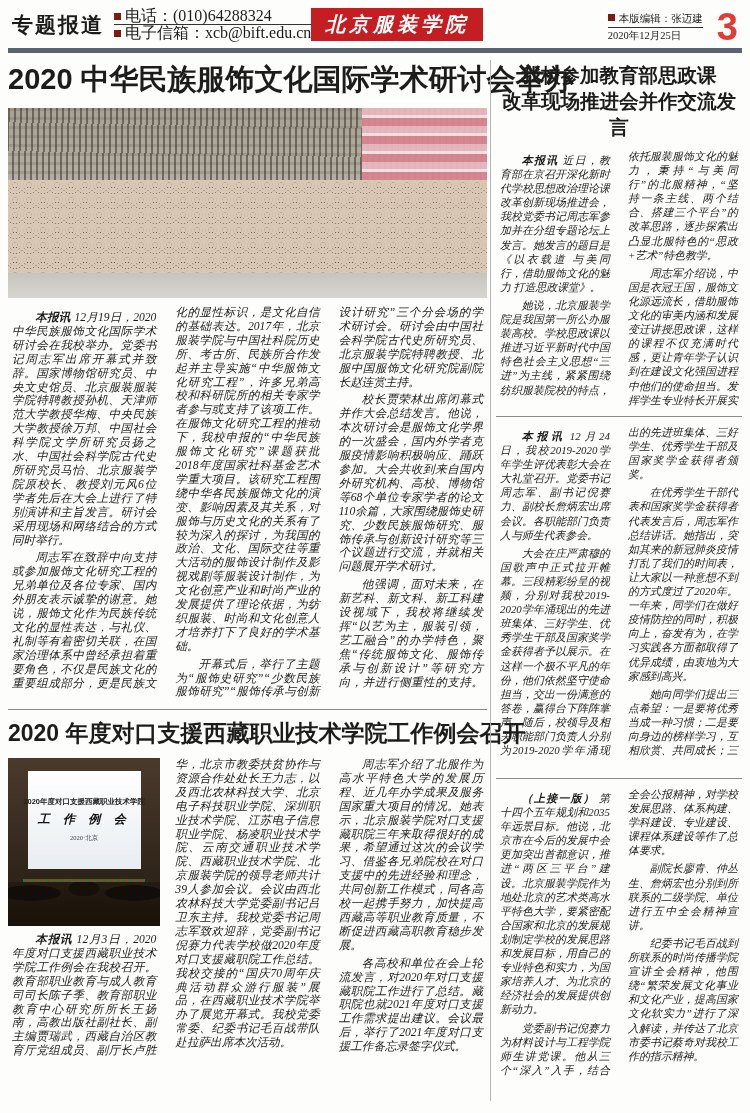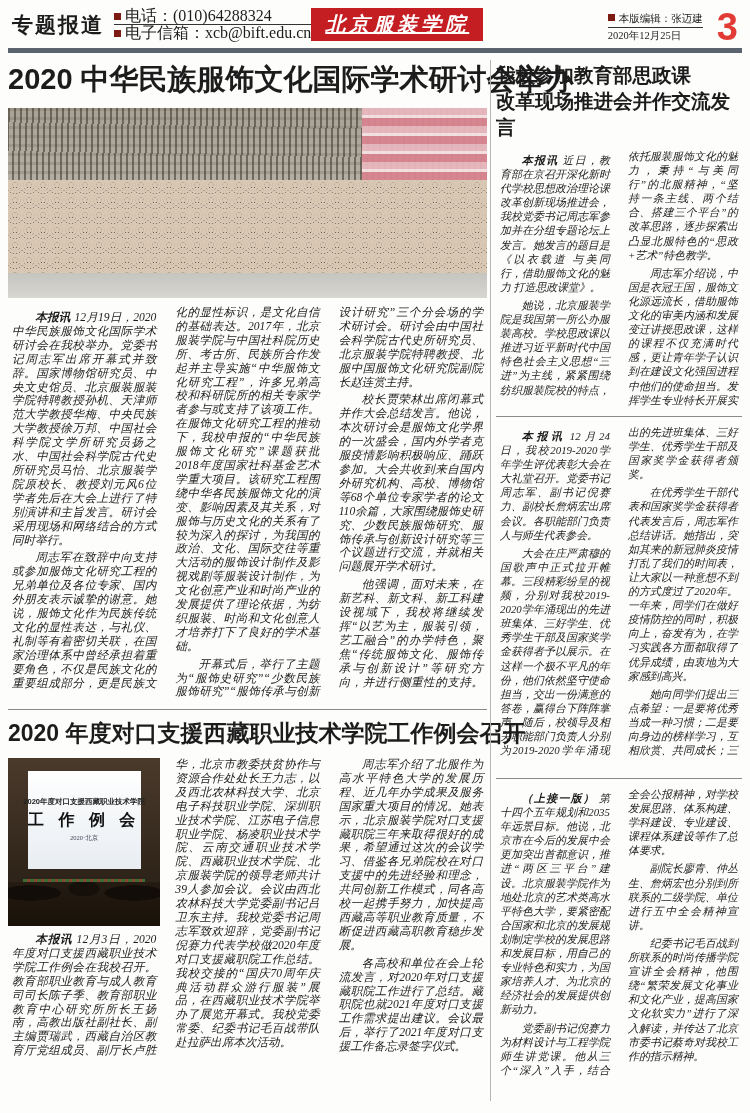--- a/index.html
+++ b/index.html
@@ -10,34 +10,34 @@
     font-family:"Liberation Serif", serif;
   }
   
   header { position:absolute; top:8px; left:12px; right:12px; height:38px; display:flex; align-items:flex-start; }
   .h-left { display:flex; align-items:center; gap:10px; flex:1; }
   .section-label { font-family:"Liberation Sans",sans-serif; font-weight:700; font-size:21px; letter-spacing:2px; white-space:nowrap; }
   .contact { font-size:16px; line-height:16px; }
   .c-line { white-space:nowrap; }
   .c-line.ul { border-bottom:1px solid #333; }
   .sq { display:inline-block; width:7px; height:7px; background:#7d1a12; margin-right:4px; vertical-align:1px; }
-  .masthead { background:#c41e22; color:#fff; padding:3px 14px; font-size:20px; font-weight:700; font-style:italic; letter-spacing:4px; white-space:nowrap; font-family:"Liberation Serif",serif;text-decoration:underline; }
+  .masthead { background:#c41e22; color:#fff; padding:3px 14px; font-size:20px; font-weight:700; font-style:italic; letter-spacing:4px; white-space:nowrap; font-family:"Liberation Serif",serif; }
   .h-right { flex:1; display:flex; justify-content:flex-end; align-items:center; gap:14px; }
   .editor-block { font-size:10.5px; line-height:16px; }
   .pagenum { font-family:"Liberation Sans",sans-serif; font-weight:700; font-size:38px; color:#e23a34; line-height:1; }
   .thick-rule { position:absolute; top:48px; left:8px; right:8px; height:5px; background:#5a636e; }
   
   main { position:absolute; top:58px; left:8px; right:8px; bottom:6px; }
   .col-left  { position:absolute; left:0; top:0; width:479px; }
   .vrule { position:absolute; left:482px; top:2px; bottom:6px; width:1px; background:#b5b5b5; }
   .col-right { position:absolute; left:488px; top:0; right:0; }
   
   h1 { font-family:"Liberation Sans",sans-serif; font-size:29px; text-align:center; margin:2px 0 8px; white-space:nowrap; }
   h2 { font-family:"Liberation Sans",sans-serif; font-size:23px; text-align:center; margin:0 0 9px; white-space:nowrap; }
-  h3 { font-family:"Liberation Sans",sans-serif; font-size:19.5px; line-height:26px; text-align:left; margin:4px 0 9px; }
+  h3 { font-family:"Liberation Sans",sans-serif; font-size:19.5px; line-height:26px; text-align:center; margin:4px 0 9px; }
   
   .body { text-align:justify; color:#1b1b1b; }
   .body p { text-indent:2em; margin:4px;font-style:italic; }
   .cols3 { column-count:3; column-gap:11px; font-size:11.6px; line-height:13.9px; }
   .cols2 { column-count:2; column-gap:10px; font-size:10.9px; line-height:14.1px; }
   .lead { font-weight:700; font-family:"Liberation Sans",sans-serif; margin-right:4px; }
   .byline { text-align:right; text-indent:0 !important; font-style:italic; padding-right:8px; margin-top:3px !important; }
   .main-body  { height:394px; overflow:hidden; }
   .tibet-body { height:314px; overflow:hidden; }
   .body1 { height:258px; overflow:hidden; }
@@ -60,21 +60,21 @@
             linear-gradient(180deg,#3a3e45,#23262b); }
   .ground { position:absolute; bottom:0; left:0; right:0; height:13%;
            background:linear-gradient(#c6c4bf,#d8d6d1); }
   
   .photo2 { height:168px; margin-bottom:6px; position:relative; overflow:hidden; break-inside:avoid;
             background:linear-gradient(180deg,#4a3a2c,#2f2419 70%); }
   .screen { position:absolute; left:13%; right:13%; top:8%; height:58%; text-align:center;
             background:linear-gradient(#ffffff,#e8edf2); display:flex; flex-direction:column;
             align-items:center; justify-content:center; gap:4px; }
   .s1 { font-size:7.5px; font-weight:700; color:#222; font-family:"Liberation Sans",sans-serif; white-space:nowrap; }
-  .s2 { font-size:16px;  font-weight:700; color:#111; letter-spacing:5px; font-family:"Liberation Sans",sans-serif; }
+  .s2 { font-size:12px;  font-weight:700; color:#111; letter-spacing:5px; font-family:"Liberation Sans",sans-serif;font-style:italic; }
   .s3 { font-size:6.5px; color:#445; }
   .flowers { position:absolute; left:10%; right:10%; bottom:24%; height:7px;
             background:repeating-linear-gradient(90deg,#3c6b33 0 4px,#7a4a2a 4px 6px,#a23c3c 6px 7px); }
   .ppl { position:absolute; bottom:0; left:0; right:0; height:26%;
             background:
              radial-gradient(ellipse at 15% 25%, #120d08 16%, rgba(0,0,0,0) 17%),
              radial-gradient(ellipse at 50% 15%, #15100a 14%, rgba(0,0,0,0) 15%),
              radial-gradient(ellipse at 83% 25%, #120d08 16%, rgba(0,0,0,0) 17%),
              linear-gradient(#241b12,#191209); }
 </style>

